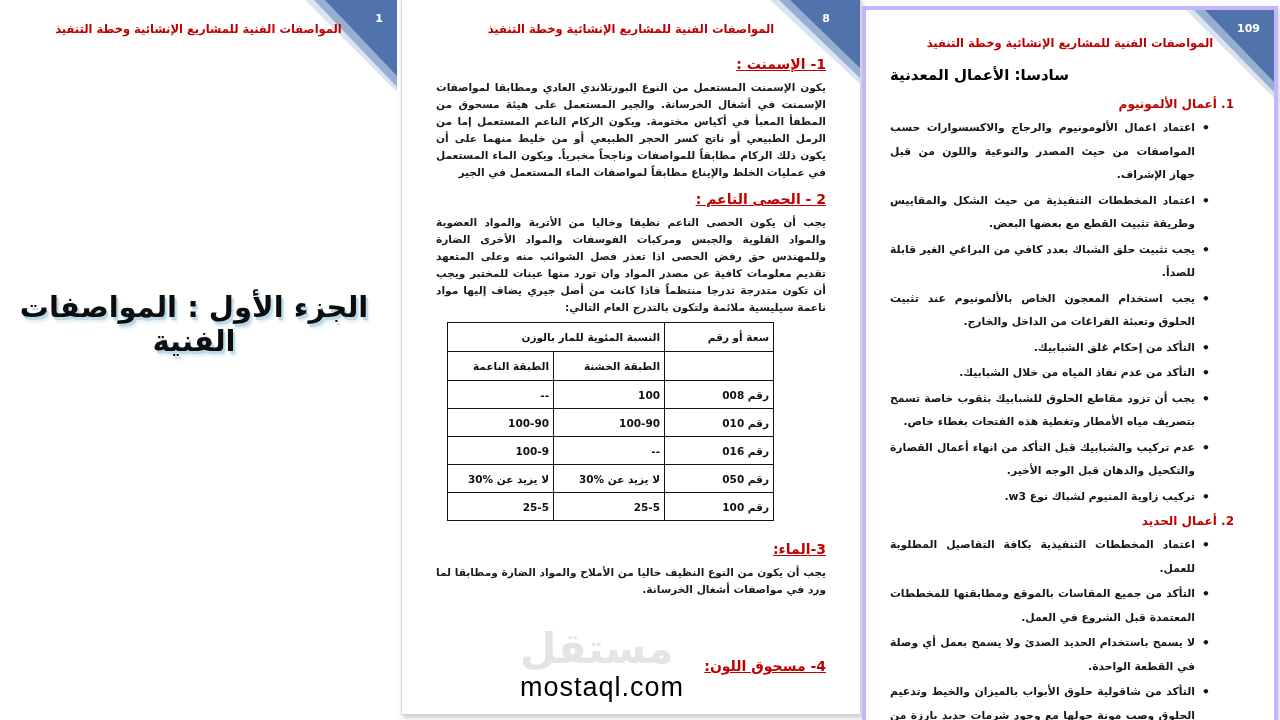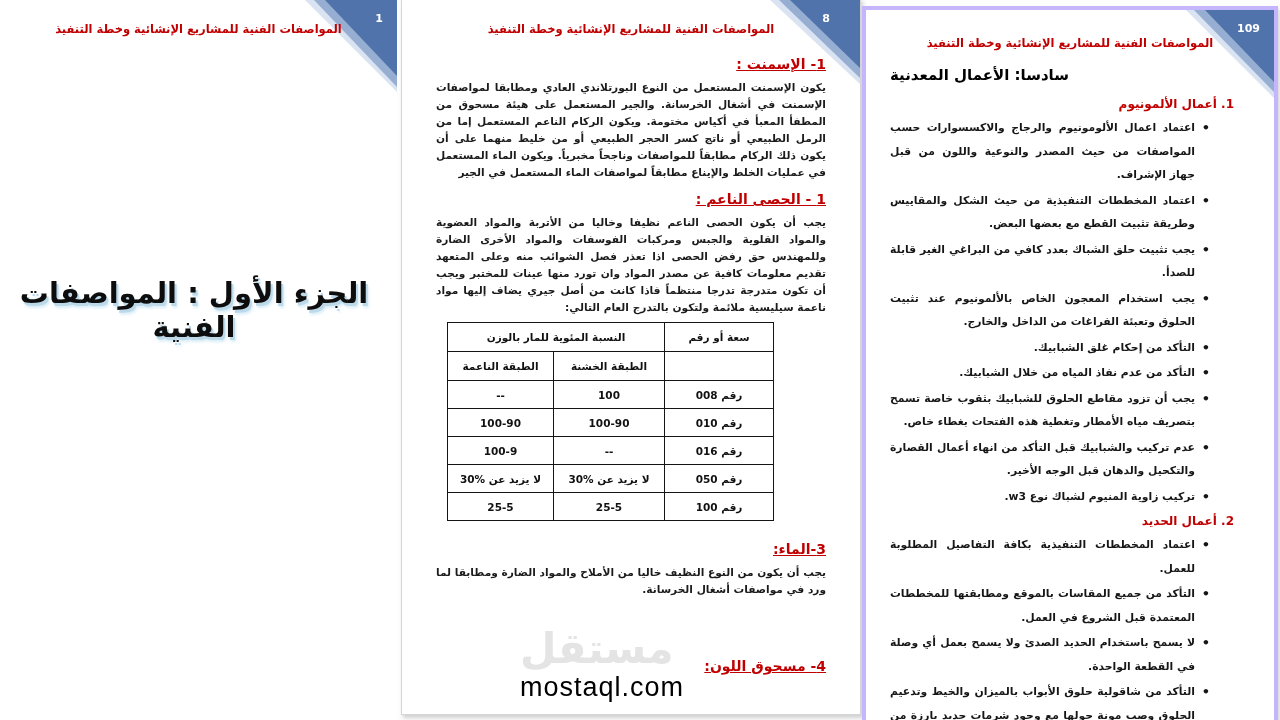--- a/index.html
+++ b/index.html
@@ -8,31 +8,31 @@
   .page-left{left:0;top:0;width:397px;height:720px;}
   .page-mid{left:401px;top:-2px;width:458px;height:716px;border:1px solid #d5d5d5;border-top:none;
             box-shadow:2px 3px 4px rgba(0,0,0,.18);}
   .page-right{left:862px;top:6px;width:408px;height:712px;border:4px solid #c4b5fd;
             box-shadow:2px 3px 4px rgba(0,0,0,.15);}
   .doc-header{position:absolute;left:0;right:0;text-align:center;color:#c00000;
             font-weight:bold;font-size:11.5px;direction:rtl;}
   .corner{position:absolute;top:0;right:0;width:92px;height:92px;}
   .corner svg{position:absolute;top:0;right:0;}
   .corner .num{position:absolute;top:12px;right:14px;color:#ffffff;font-size:11px;font-weight:bold;}
-  .big-title{position:absolute;top:276px;left:10px;width:368px;text-align:center;
+  .big-title{position:absolute;top:290px;left:10px;width:368px;text-align:center;
             direction:rtl;font-size:29px;font-weight:bold;color:#0d0d0d;
             text-shadow:2px 3px 0 #bcd9ea, 3px 5px 2px #dcef f8;}
   .big-title{text-shadow:2px 3px 0 #bcd9ea,3px 5px 3px #d8ecf6;}
   .mid-content{position:absolute;top:48px;right:34px;left:34px;direction:rtl;}
   .sec-head{color:#c00000;font-size:14px;font-weight:bold;margin:10px 0 7px 0;}
   .sec-head .u{text-decoration:underline;}
   .body-par{font-size:10.6px;font-weight:bold;color:#1b1b1b;line-height:17px;
             text-align:justify;margin:0 0 5px 0;}
   table.grad{border-collapse:collapse;margin:6px 52px 12px 0;direction:rtl;}
-  table.grad th,table.grad td{border:1.6px solid #141414;text-align:center;
+  table.grad th,table.grad td{border:1.6px solid #141414;text-align:right;
             font-size:10.5px;font-weight:bold;color:#111;padding:0 4px;}
   table.grad th{height:28px;}
   table.grad td{height:27px;}
   .col-size{width:100px;}.col-coarse{width:102px;}.col-fine{width:97px;}
   .right-content{position:absolute;top:56px;right:24px;left:24px;direction:rtl;}
   .page-title{font-size:15px;font-weight:bold;color:#000;text-align:left;margin:0 0 13px 0;}
   .list-head{color:#c00000;font-weight:bold;font-size:12px;margin:4px 16px 5px 0;}
   ul.bullets{list-style:none;margin:0 40px 6px 0;padding:0;}
   ul.bullets li{position:relative;font-size:10.8px;font-weight:bold;color:#161616;
             line-height:23.5px;text-align:justify;padding-right:15px;margin-bottom:2px;}
@@ -71,21 +71,21 @@
     </div>
     <div class="doc-header" style="top:24px;">المواصفات الفنية للمشاريع الإنشائية وخطة التنفيذ</div>
 
     <div class="mid-content">
       <div class="sec-head">
         <span class="u">1- الإسمنت :</span>
       </div>
       <p class="body-par">يكون الإسمنت المستعمل من النوع البورتلاندي العادي ومطابقا لمواصفات الإسمنت في أشغال الخرسانة. والجير المستعمل على هيئة مسحوق من المطفأ المعبأ في أكياس مختومة. ويكون الركام الناعم المستعمل إما من الرمل الطبيعي أو ناتج كسر الحجر الطبيعي أو من خليط منهما على أن يكون ذلك الركام مطابقاً للمواصفات وناجحاً مخبرياً. ويكون الماء المستعمل في عمليات الخلط والإيناع مطابقاً لمواصفات الماء المستعمل في الجير</p>
 
       <div class="sec-head">
-        <span class="u">1 - الحصى الناعم :</span>
+        <span class="u">2 - الحصى الناعم :</span>
       </div>
       <p class="body-par">يجب أن يكون الحصى الناعم نظيفا وخاليا من الأتربة والمواد العضوية والمواد القلوية والجبس ومركبات الفوسفات والمواد الأخرى الضارة وللمهندس حق رفض الحصى اذا تعذر فصل الشوائب منه وعلى المتعهد تقديم معلومات كافية عن مصدر المواد وان تورد منها عينات للمختبر ويجب أن تكون متدرجة تدرجا منتظماً فاذا كانت من أصل جيري يضاف إليها مواد ناعمة سيليسية ملائمة ولتكون بالتدرج العام التالي:</p>
 
       <table class="grad">
         <tbody>
             <tr>
           <th class="col-size">سعة أو رقم</th>
           <th colspan="2">النسبة المئوية للمار بالوزن</th>
         </tr>
         <tr>

